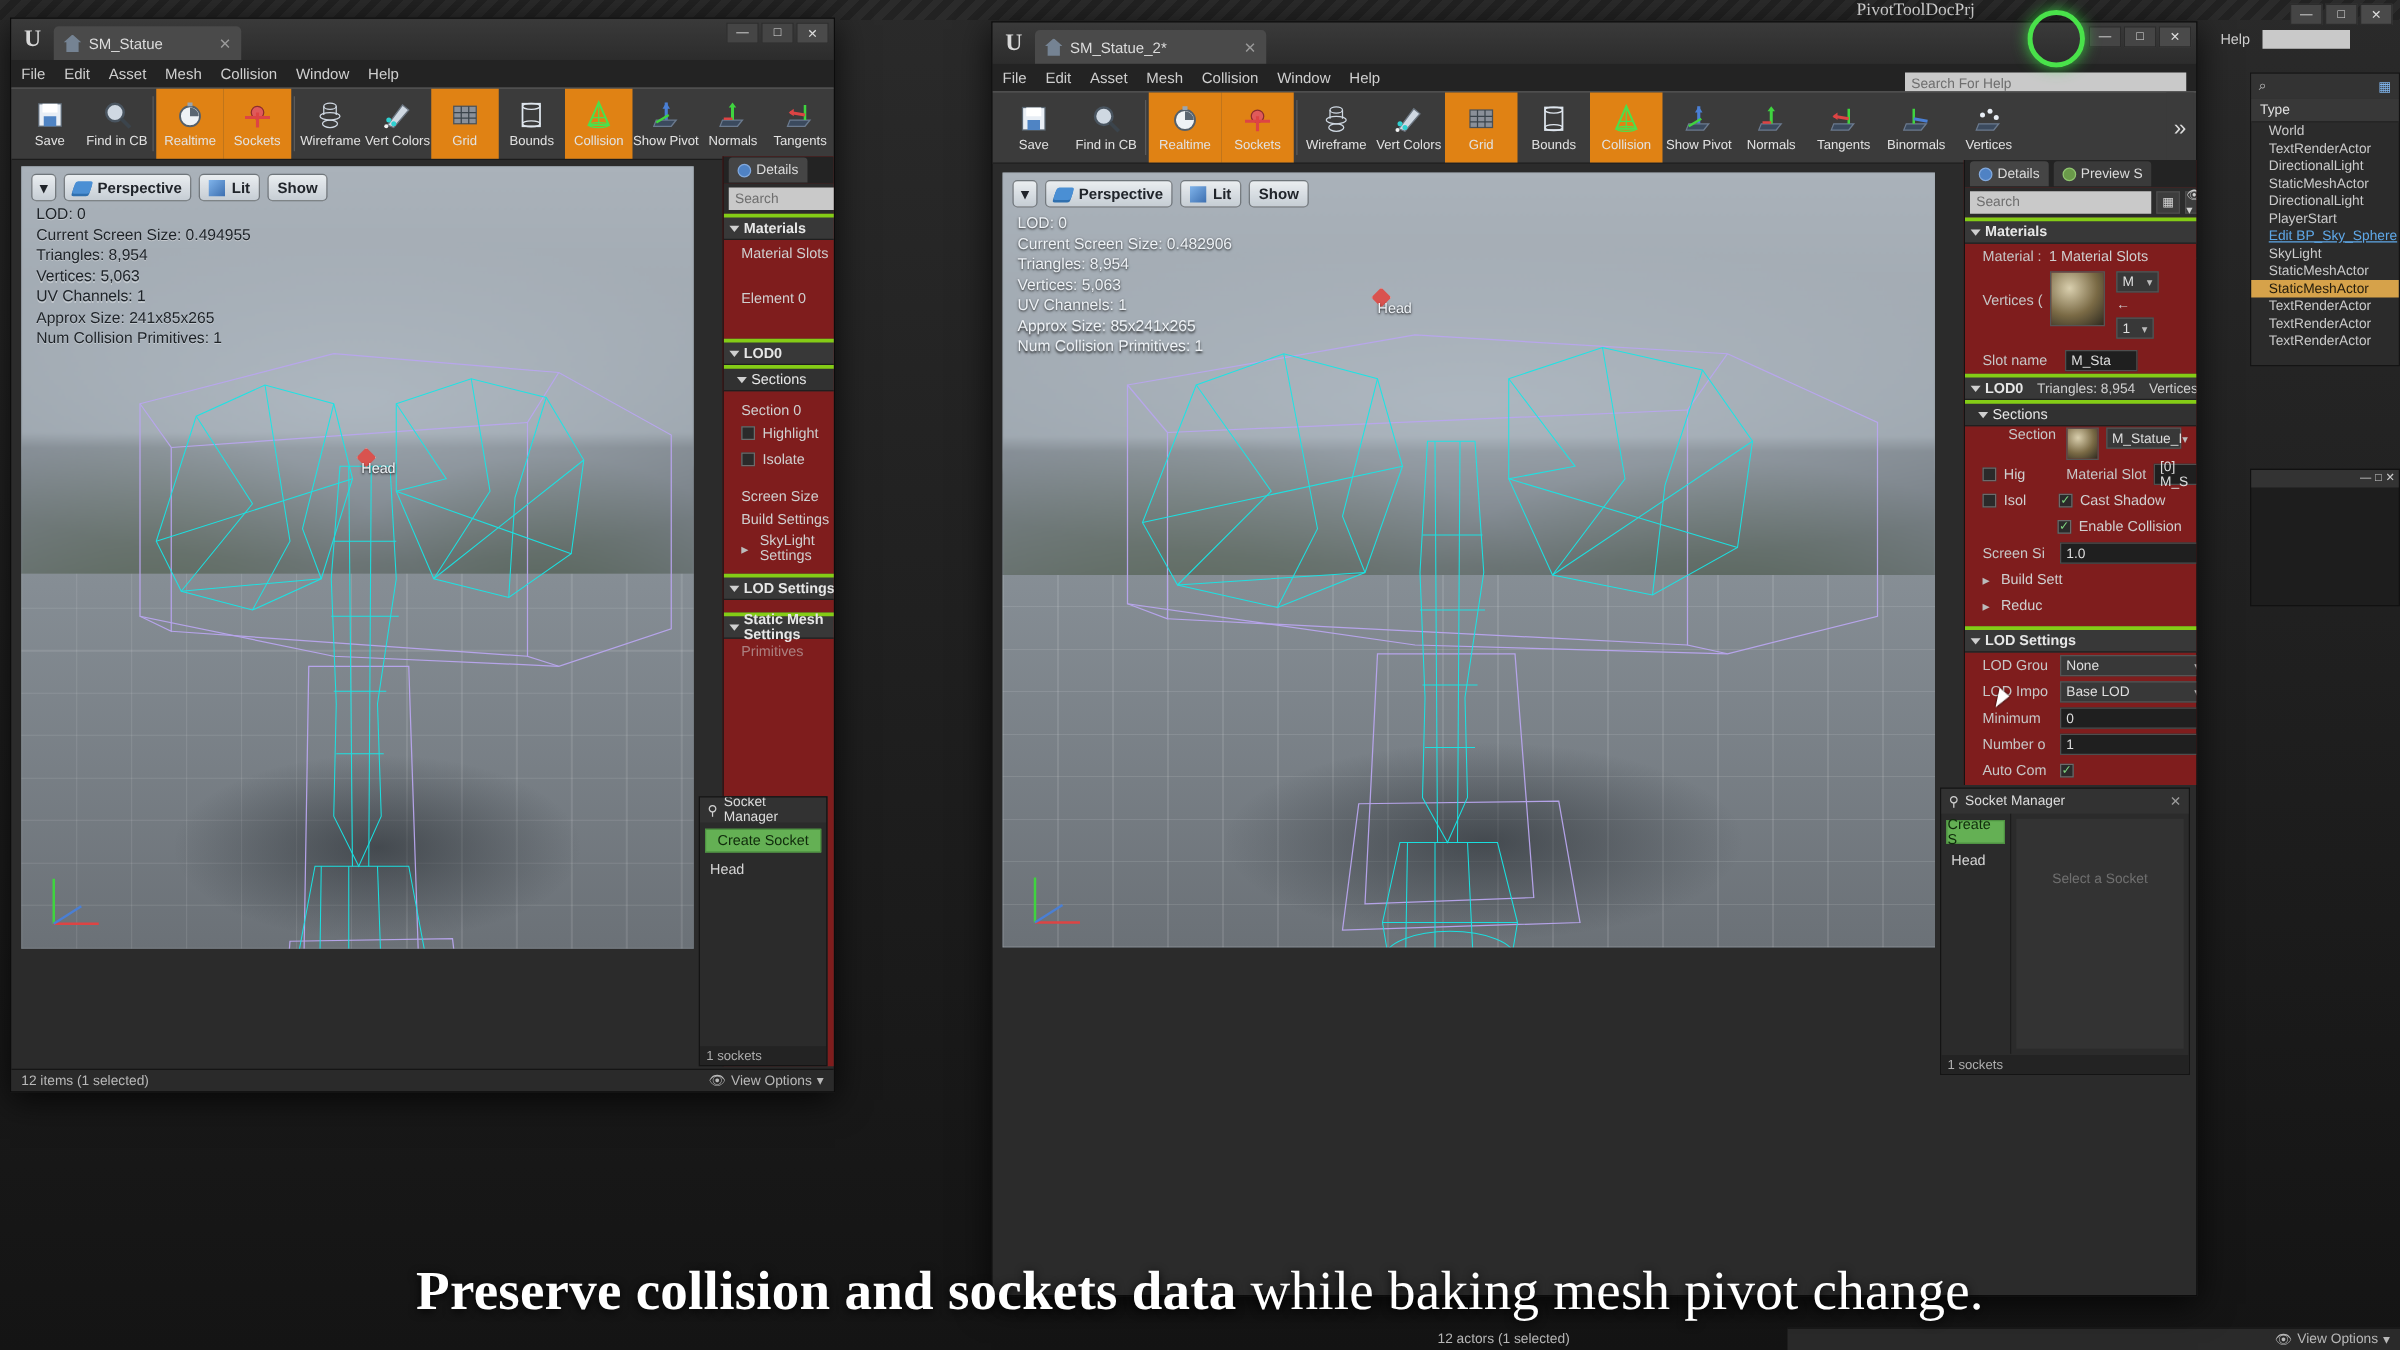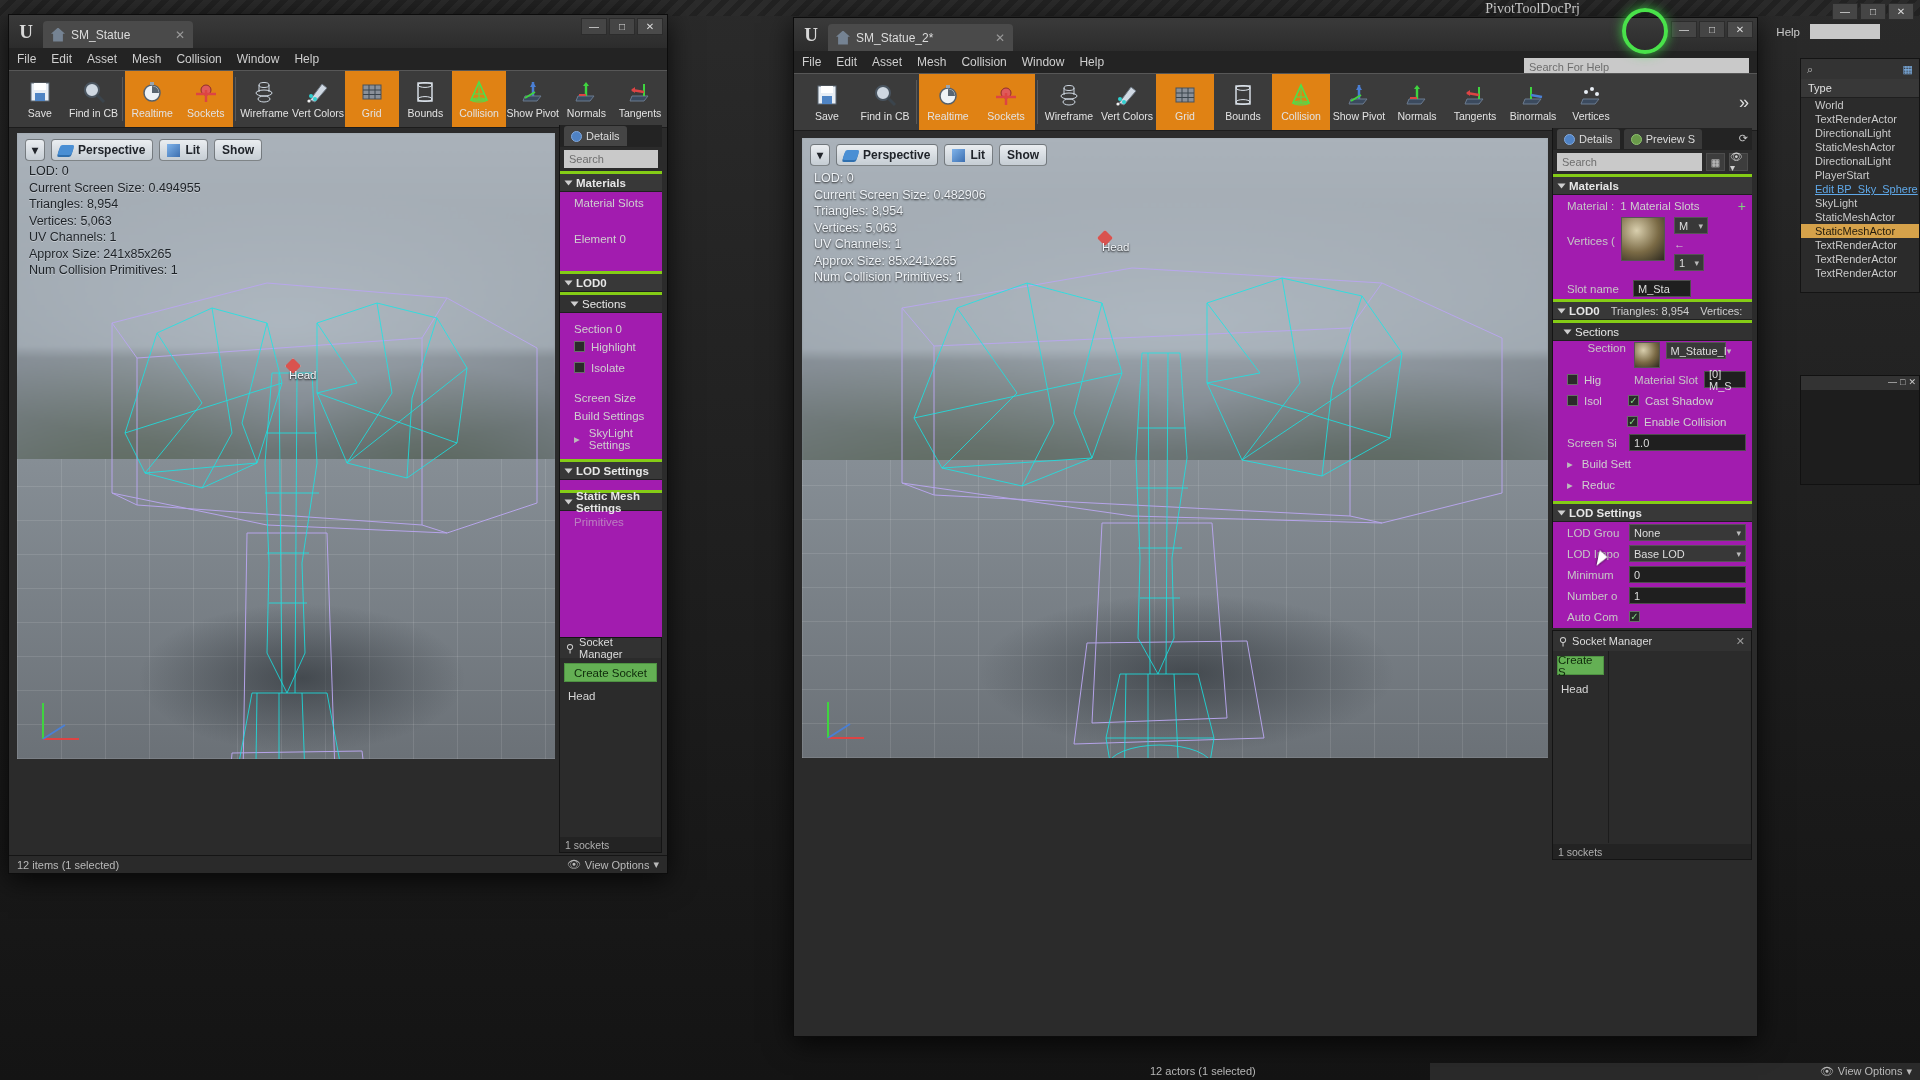--- a/index.html
+++ b/index.html
@@ -74,22 +74,22 @@
     text-shadow:0 1px 0 rgba(255,255,255,.35); white-space:nowrap; }
   .stats.dark { color:#eef2f6; text-shadow:0 1px 2px rgba(0,0,0,.85); }
 
   .socketlbl { position:absolute; z-index:7; color:#f0f4f8; font-size:11.5px;
     text-shadow:0 1px 2px #000; }
   .diam { position:absolute; width:16px; height:16px; background:#d9534f;
     clip-path:polygon(50% 0,100% 50%,50% 100%,0 50%); z-index:7;
     border:1px solid rgba(255,255,255,.4); }
 
   
-  .dpanel { position:absolute; background:#a21caf; border-left:1px solid #141414;
-    overflow:hidden; }
+  .dpanel { position:absolute; background:#7f1d1d; border-left:1px solid #141414;
+    overflow:hidden;margin-left:19px; }
   .dtabs { height:22px; background:#232323; display:flex; align-items:center; gap:4px;
     padding-left:4px; }
   .dtab { height:20px; display:flex; align-items:center; gap:4px; padding:0 7px;
     background:#3a3a3a; color:#dcdcdc; font-size:11px; border-radius:3px 3px 0 0; }
   .dtab.active { background:#454545; }
   .dtab .ic { width:11px; height:11px; border-radius:50%; background:#4f82c4;
     border:1px solid #82a9dd; }
   .searchrow { height:24px; display:flex; align-items:flex-end; gap:4px; padding:3px 4px;
     background:#2b2b2b; }
   .searchbox { flex:1; height:18px; background:#c9c9c9; color:#6e6e6e; font-size:11px;
@@ -897,22 +897,28 @@
       <div class="sockhdr">
         <span style="color:#cfcfcf;">⚲</span>
         <span>Socket Manager</span>
         <span style="margin-left:auto;color:#9a9a9a;">✕</span>
       </div>
       <div style="display:flex;height:192px;">
         <div style="width:56px;border-right:1px solid #1c1c1c;">
           <div class="createsock">Create S</div>
           <div class="sockitem">Head</div>
         </div>
+        <div style="flex:1;background:#333;margin:4px;">
+          <div class="sockempty">Select a Socket</div>
+        </div>
       </div>
       <div class="sockfoot">1 sockets</div>
     </div>
   </div>
 
   <div class="greenring" style="left:1622px;top:8px;"></div>
   <div class="cursor" style="left:1598px;top:551px;"></div>
 
+  <div class="caption">
+    <b>Preserve collision and sockets data</b><span class="light"> while baking mesh pivot change.</span>
+  </div>
 
 </div>
 
 </body></html>

